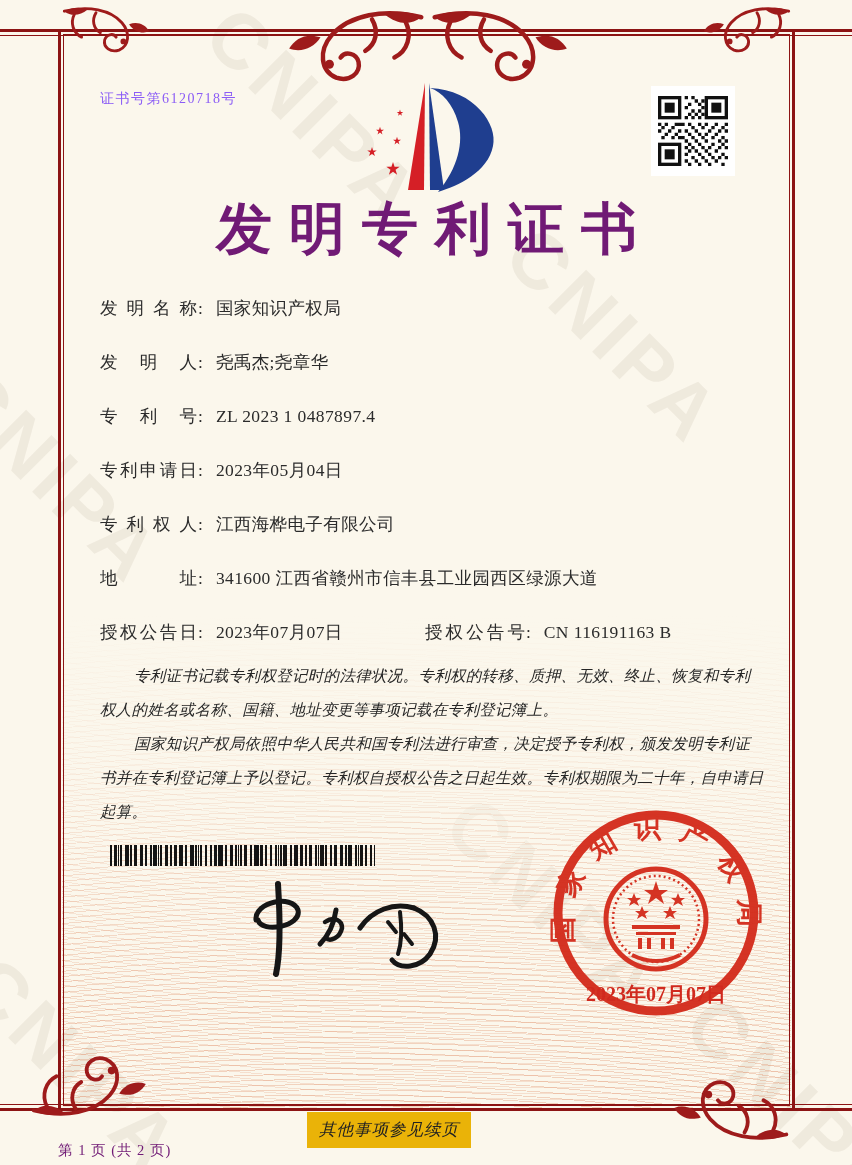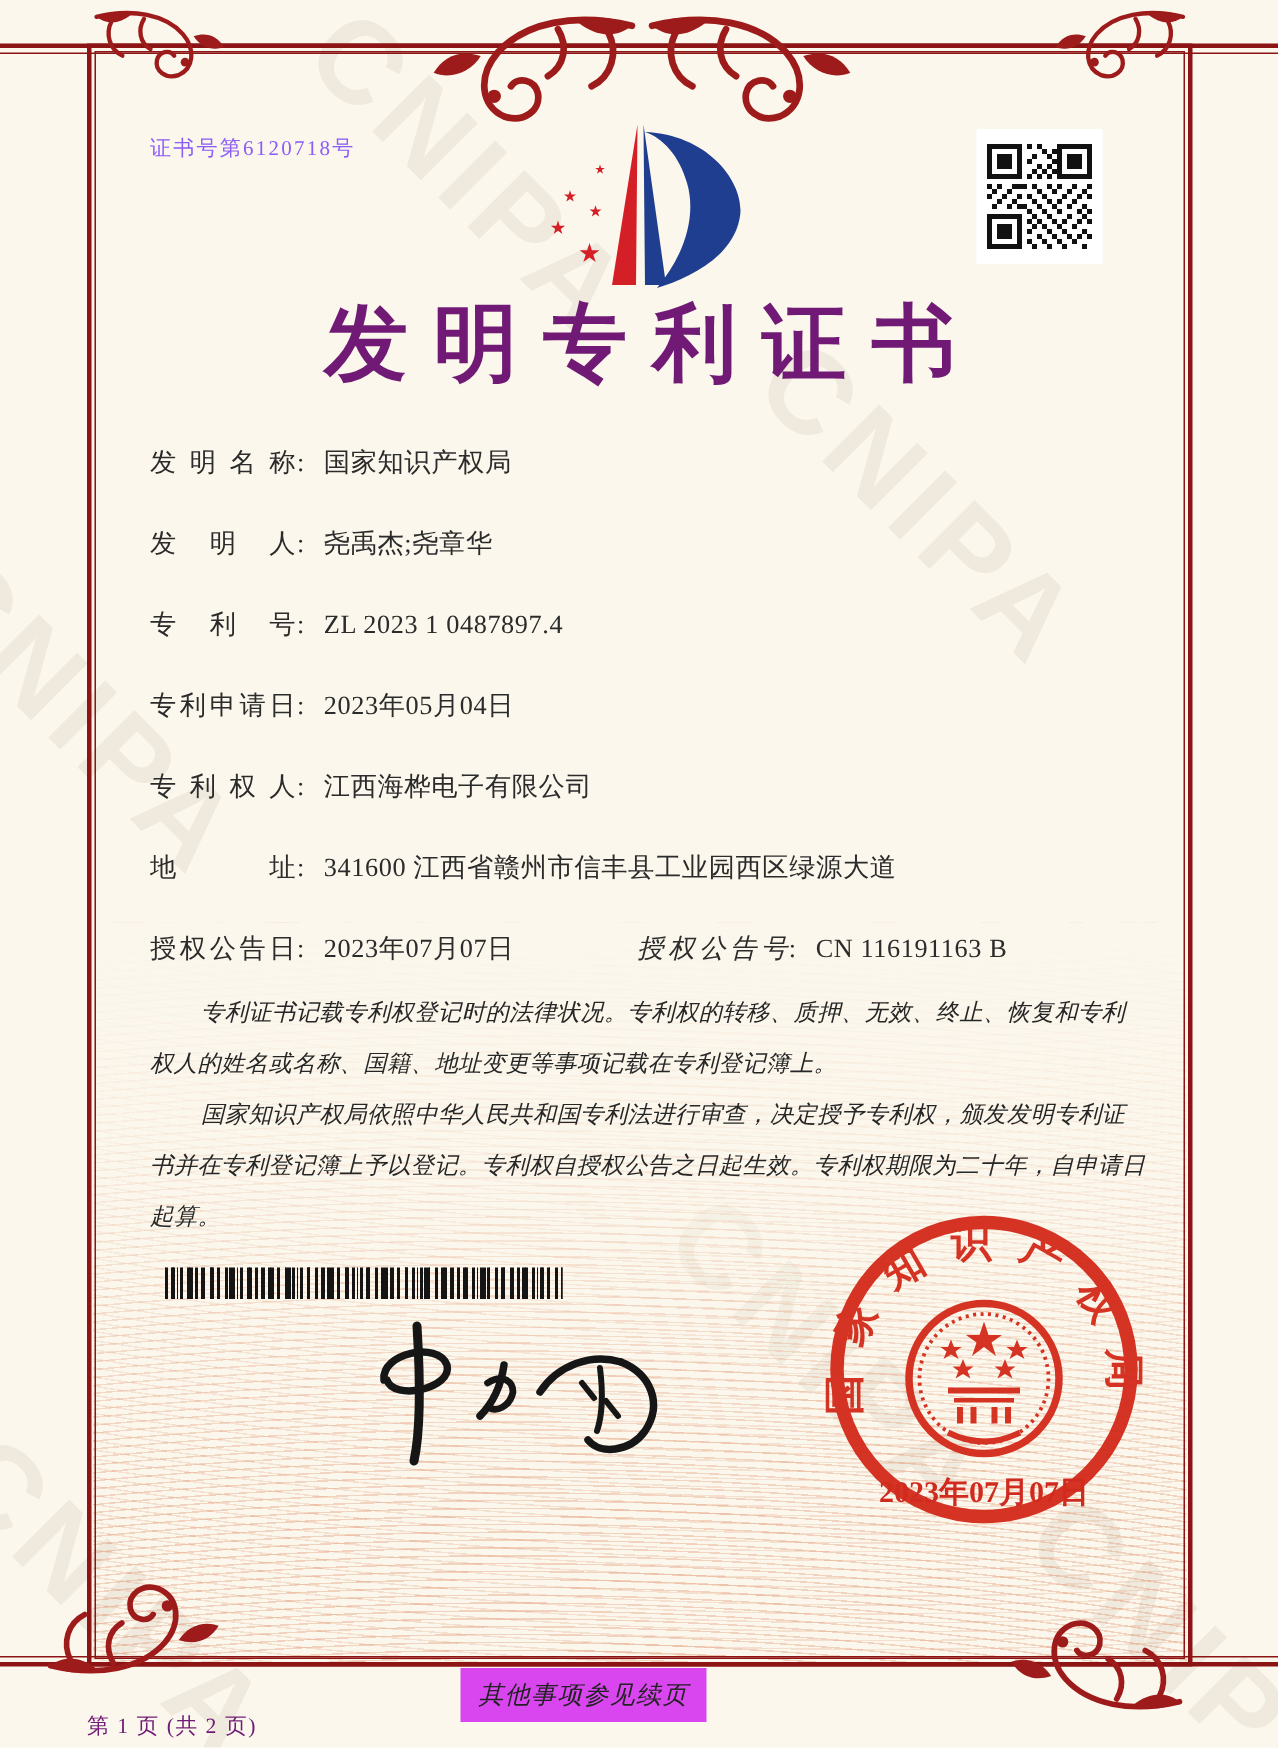--- a/index.html
+++ b/index.html
@@ -37,41 +37,41 @@
       display:flex;align-items:center;justify-content:center;}
   .title{position:absolute;left:58px;top:192px;width:737px;text-align:center;
          font-size:56px;font-weight:600;letter-spacing:17px;text-indent:17px;color:#701a75;z-index:4;}
   
   .fields{position:absolute;left:100px;top:297px;width:665px;color:#2b2b2b;z-index:4;}
   .row{display:flex;align-items:baseline;margin-bottom:31px;font-size:17.5px;line-height:23px;}
   .f-label{display:inline-block;width:97px;flex:none;text-align:justify;text-align-last:justify;}
   .colon{flex:none;margin:0 13px 0 1px;}
   .value{letter-spacing:0.4px;}
   .pair1value{width:209px;flex:none;letter-spacing:0.4px;}
-  .f-label2{display:inline-block;width:100px;flex:none;text-align:justify;text-align-last:justify;font-style:italic;}
+  .f-label2{display:inline-block;width:100px;flex:none;text-align:justify;text-align-last:justify;}
   
   .body-text{position:absolute;left:100px;top:659px;width:664px;font-size:15.5px;line-height:2.2;
              font-style:italic;color:#262626;letter-spacing:0.3px;z-index:4;}
   .body-text p{margin:0;text-indent:34px;}
   
   .barcode{position:absolute;left:110px;top:845px;width:265px;height:21px;z-index:4;
     background-image:
       repeating-linear-gradient(90deg,#141414 0 2px,rgba(0,0,0,0) 2px 5px),
       repeating-linear-gradient(90deg,#141414 0 1px,rgba(0,0,0,0) 1px 8px),
       repeating-linear-gradient(90deg,rgba(0,0,0,0) 0 4px,#141414 4px 6px,rgba(0,0,0,0) 6px 13px);}
   
   .sig-titles{position:absolute;left:113px;top:912px;z-index:4;
       font-family:"Liberation Sans","DejaVu Sans",sans-serif;font-size:19px;color:#1c1c1c;line-height:37px;}
   .signature{position:absolute;left:218px;top:876px;z-index:4;}
   
   .seal{position:absolute;left:550px;top:809px;z-index:5;opacity:0.95;}
   
   .page-info{position:absolute;left:58px;top:1141px;width:737px;text-align:left;
              font-size:14.5px;color:#701a75;z-index:4;letter-spacing:1px;}
-  .cont-box{position:absolute;left:307px;top:1112px;width:164px;height:36px;background:#d946ef;z-index:6;
+  .cont-box{position:absolute;left:307px;top:1112px;width:164px;height:36px;background:#eab308;z-index:6;
             display:flex;align-items:center;justify-content:center;
             font-size:16.5px;font-style:italic;color:#222;letter-spacing:1px;}
 </style>
 </head>
 <body>
 
 <div class="page">
 
   <span class="wm" style="left:180px;top:70px;">CNIPA</span>
   <span class="wm" style="left:480px;top:290px;">CNIPA</span>

